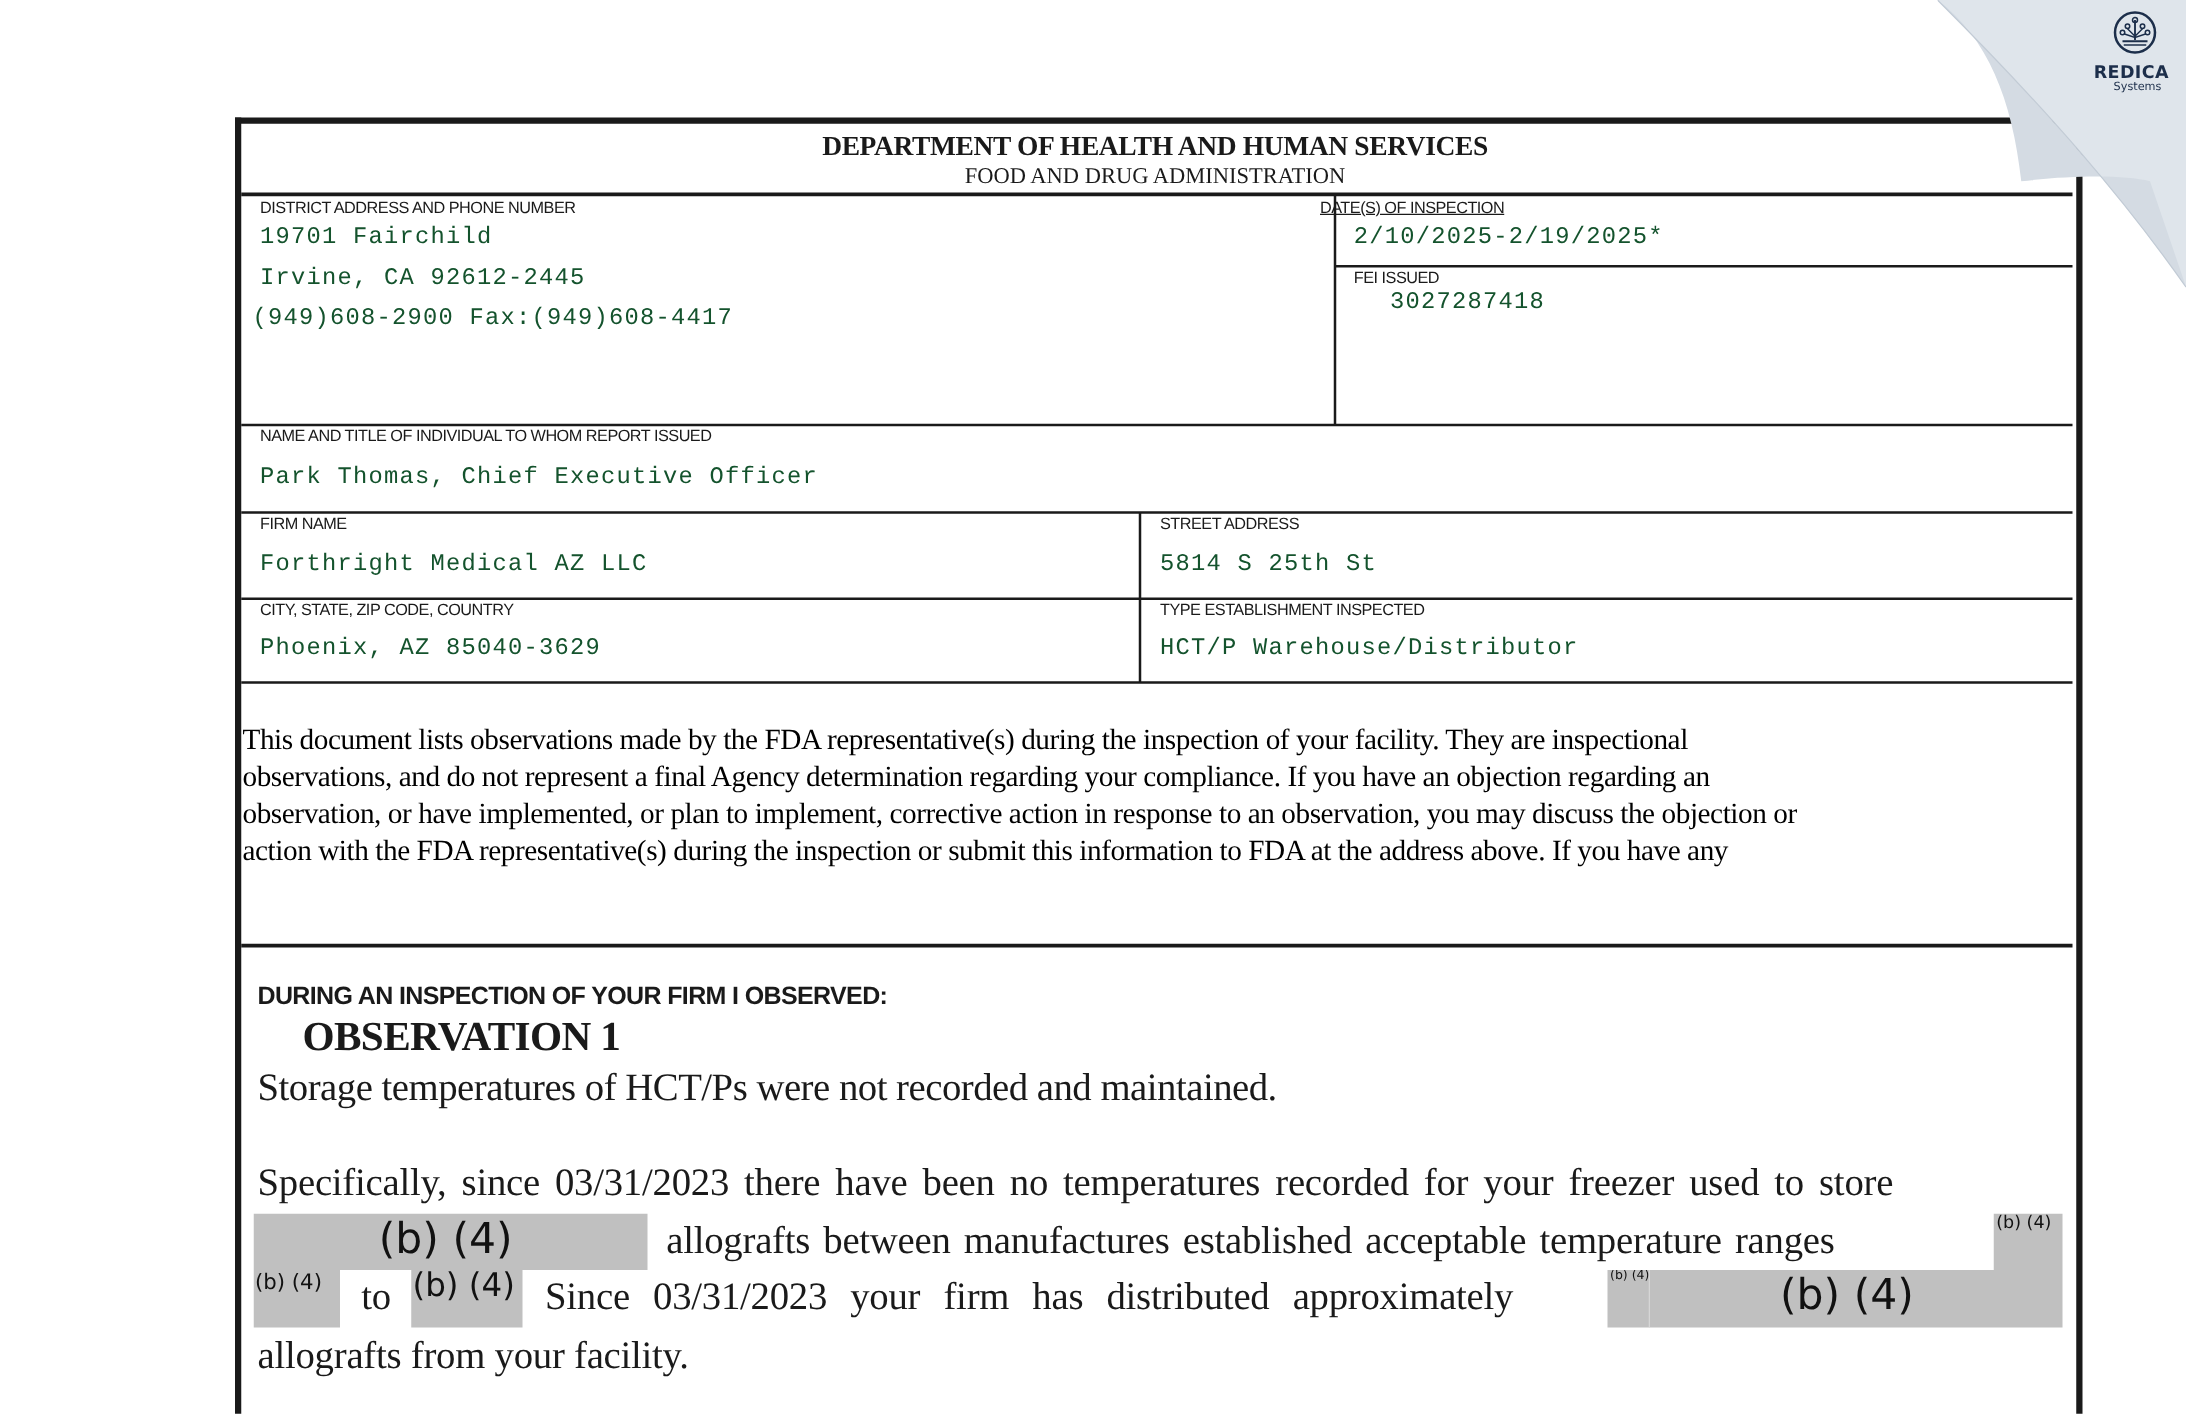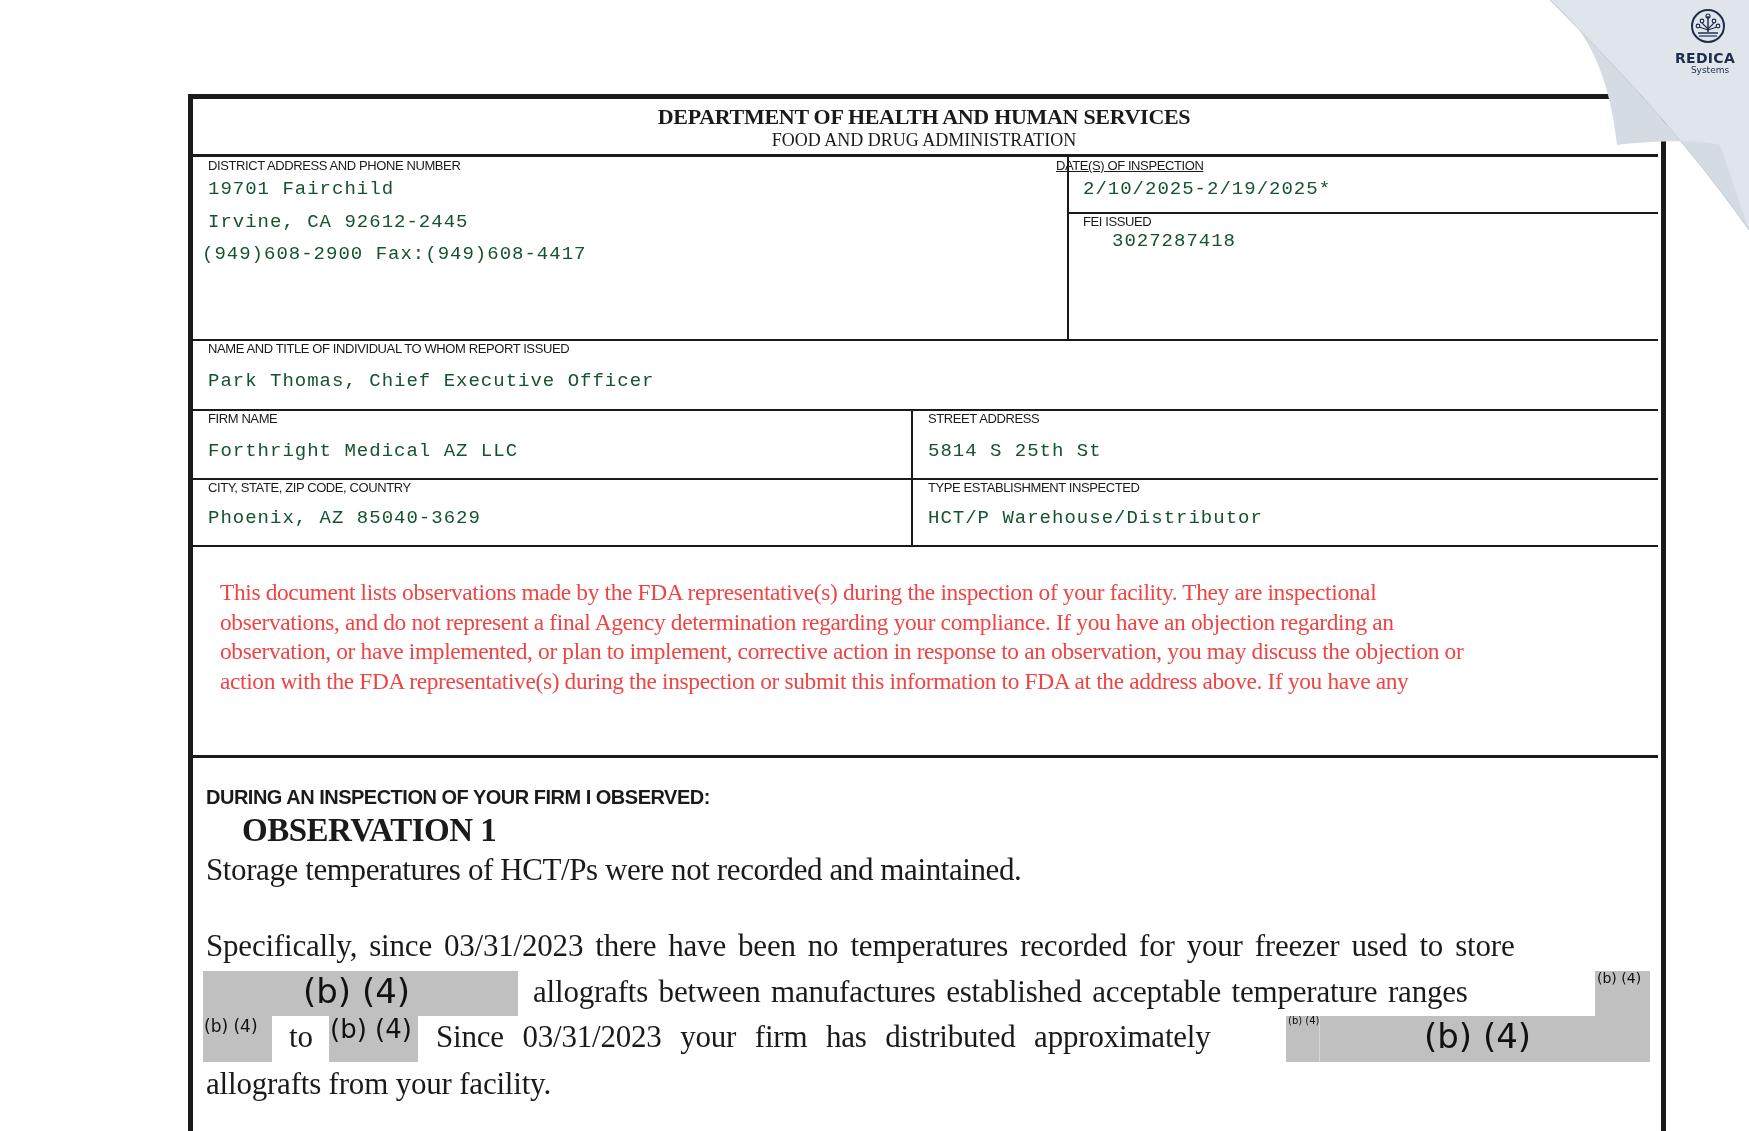--- a/index.html
+++ b/index.html
@@ -4,21 +4,21 @@
 <style>
   html, body { margin:0; padding:0; background:#ffffff; }
   body { width:1749px; height:1131px; position:relative; overflow:hidden; font-family:"Liberation Serif", serif; color:#1a1a1a; }
   .abs { position:absolute; }
   .line-h { position:absolute; background:#1a1a1a; height:2px; }
   .line-v { position:absolute; background:#1a1a1a; width:2px; }
   .label { position:absolute; font-family:"Liberation Sans", sans-serif; font-size:13px; letter-spacing:-0.4px; color:#1a1a1a; white-space:nowrap; }
   .mono { position:absolute; font-family:"Liberation Mono", monospace; font-size:19px; color:#14532d; white-space:nowrap; letter-spacing:1px; }
   .hdr1 { position:absolute; left:188px; width:1472px; top:104px; text-align:center; font-family:"Liberation Serif", serif; font-weight:bold; font-size:22px; letter-spacing:-0.3px; }
   .hdr2 { position:absolute; left:188px; width:1472px; top:130px; text-align:center; font-family:"Liberation Serif", serif; font-size:18px; }
-  .notice { position:absolute; left:220px; top:578px; width:1440px; font-family:"Liberation Serif", serif; font-size:23.4px; line-height:29.5px; color:#ef4444; letter-spacing:-0.35px; }
+  .notice { position:absolute; left:194px; top:578px; width:1440px; font-family:"Liberation Serif", serif; font-size:23.4px; line-height:29.5px; color:#000000; letter-spacing:-0.35px; }
   .notice div { white-space:nowrap; }
   .during { position:absolute; left:206px; top:786px; font-family:"Liberation Sans", sans-serif; font-weight:bold; font-size:20px; letter-spacing:-0.5px; }
   .obs-title { position:absolute; left:206px; top:812px; font-family:"Liberation Serif", serif; font-weight:bold; font-size:33px; letter-spacing:-0.5px;margin-left:36px; }
   .obs-summary { position:absolute; left:206px; top:852px; font-family:"Liberation Serif", serif; font-size:31px; letter-spacing:-0.4px; white-space:nowrap; }
   .body-line { position:absolute; font-family:"Liberation Serif", serif; font-size:31px; white-space:nowrap; letter-spacing:-0.2px; }
   .redact { position:absolute; background:#c0c0c0; font-family:"DejaVu Sans", sans-serif; color:#111; white-space:nowrap; overflow:hidden; }
   .curl { position:absolute; left:1550px; top:0; width:199px; height:230px; }
   .logo-text1 { position:absolute; left:1675px; top:50px; width:70px; text-align:left; font-family:"DejaVu Sans", sans-serif; font-weight:bold; font-size:14px; color:#1c2e4a; letter-spacing:0.3px; }
   .logo-text2 { position:absolute; left:1675px; top:65px; width:70px; text-align:center; font-family:"DejaVu Sans", sans-serif; font-size:9px; color:#1c2e4a; }
 </style>

